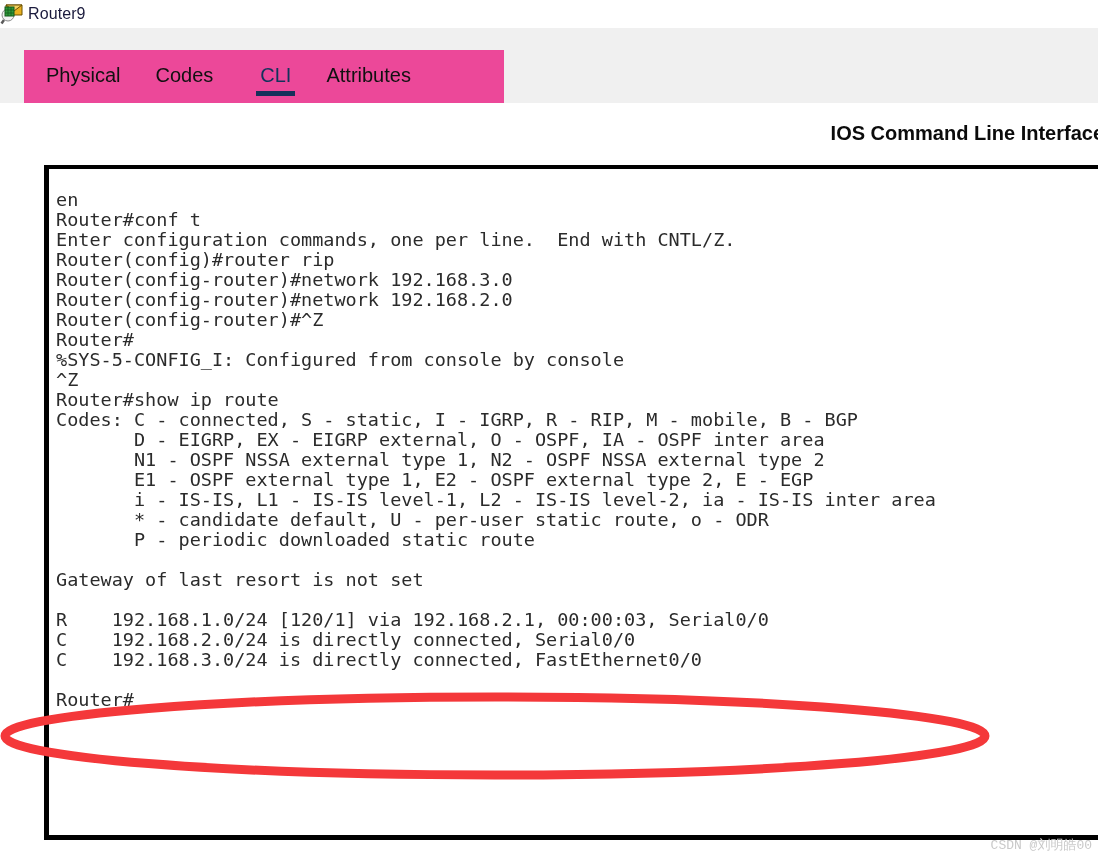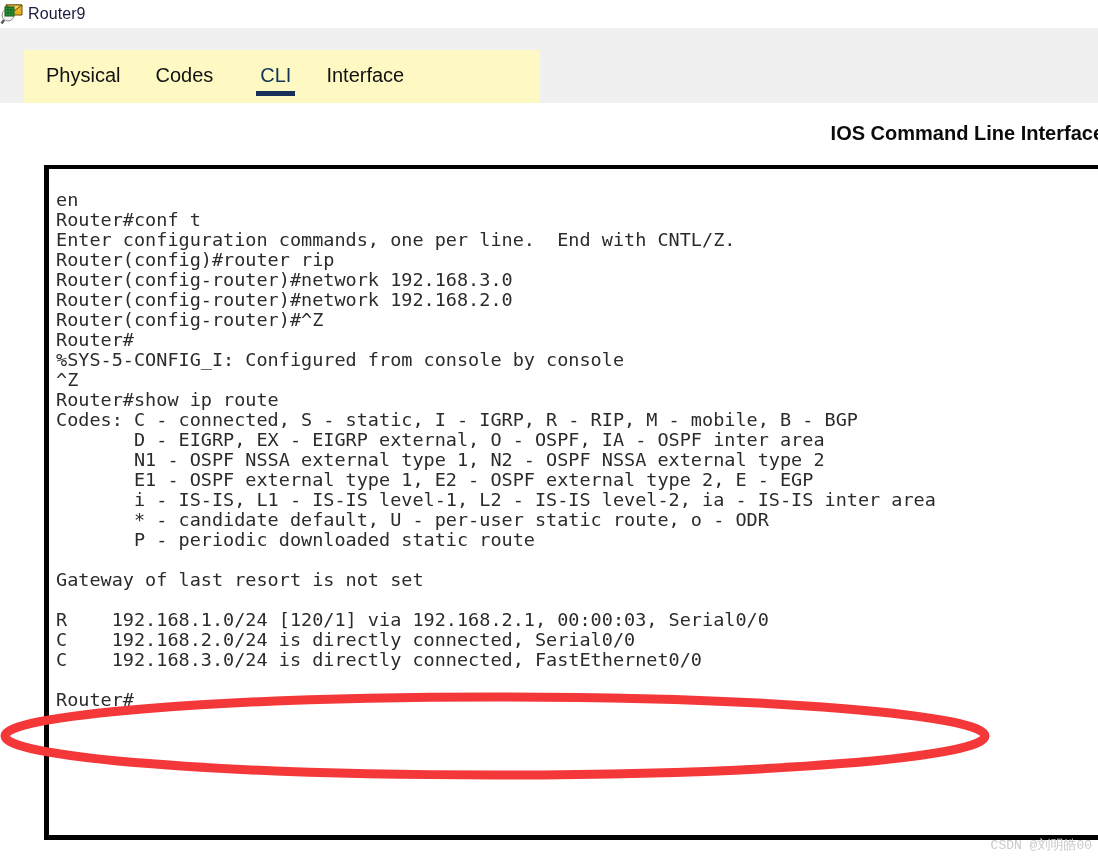--- a/index.html
+++ b/index.html
@@ -50,22 +50,21 @@
     background: #f0f0f0;
   }
 
   
   #tabpanel {
     position: absolute;
     left: 24px;
     top: 50px;
     width: 480px;
     height: 53px;
-    background: #fef9c3;
-    padding-left: 36px;
+    background: #ec4899;
   }
   #tabstrip {
     position: absolute;
     left: 0;
     top: 0;
     height: 53px;
     width: 100%;
     display: flex;
     align-items: flex-start;
     padding-left: 22px;
@@ -194,21 +193,21 @@
   <span class="win-title">Router9</span>
 </div>
 
 <div id="grayband"></div>
 
 <div id="tabpanel">
   <div id="tabstrip">
     <div class="tab">Physical</div>
     <div class="tab">Codes</div>
     <div class="tab active">CLI</div>
-    <div class="tab">Interface</div>
+    <div class="tab">Attributes</div>
   </div>
 </div>
 
 <div id="content"></div>
 
 <div id="ios-header">
   <span>IOS Command Line Interface</span>
 </div>
 
 <div id="terminal">

